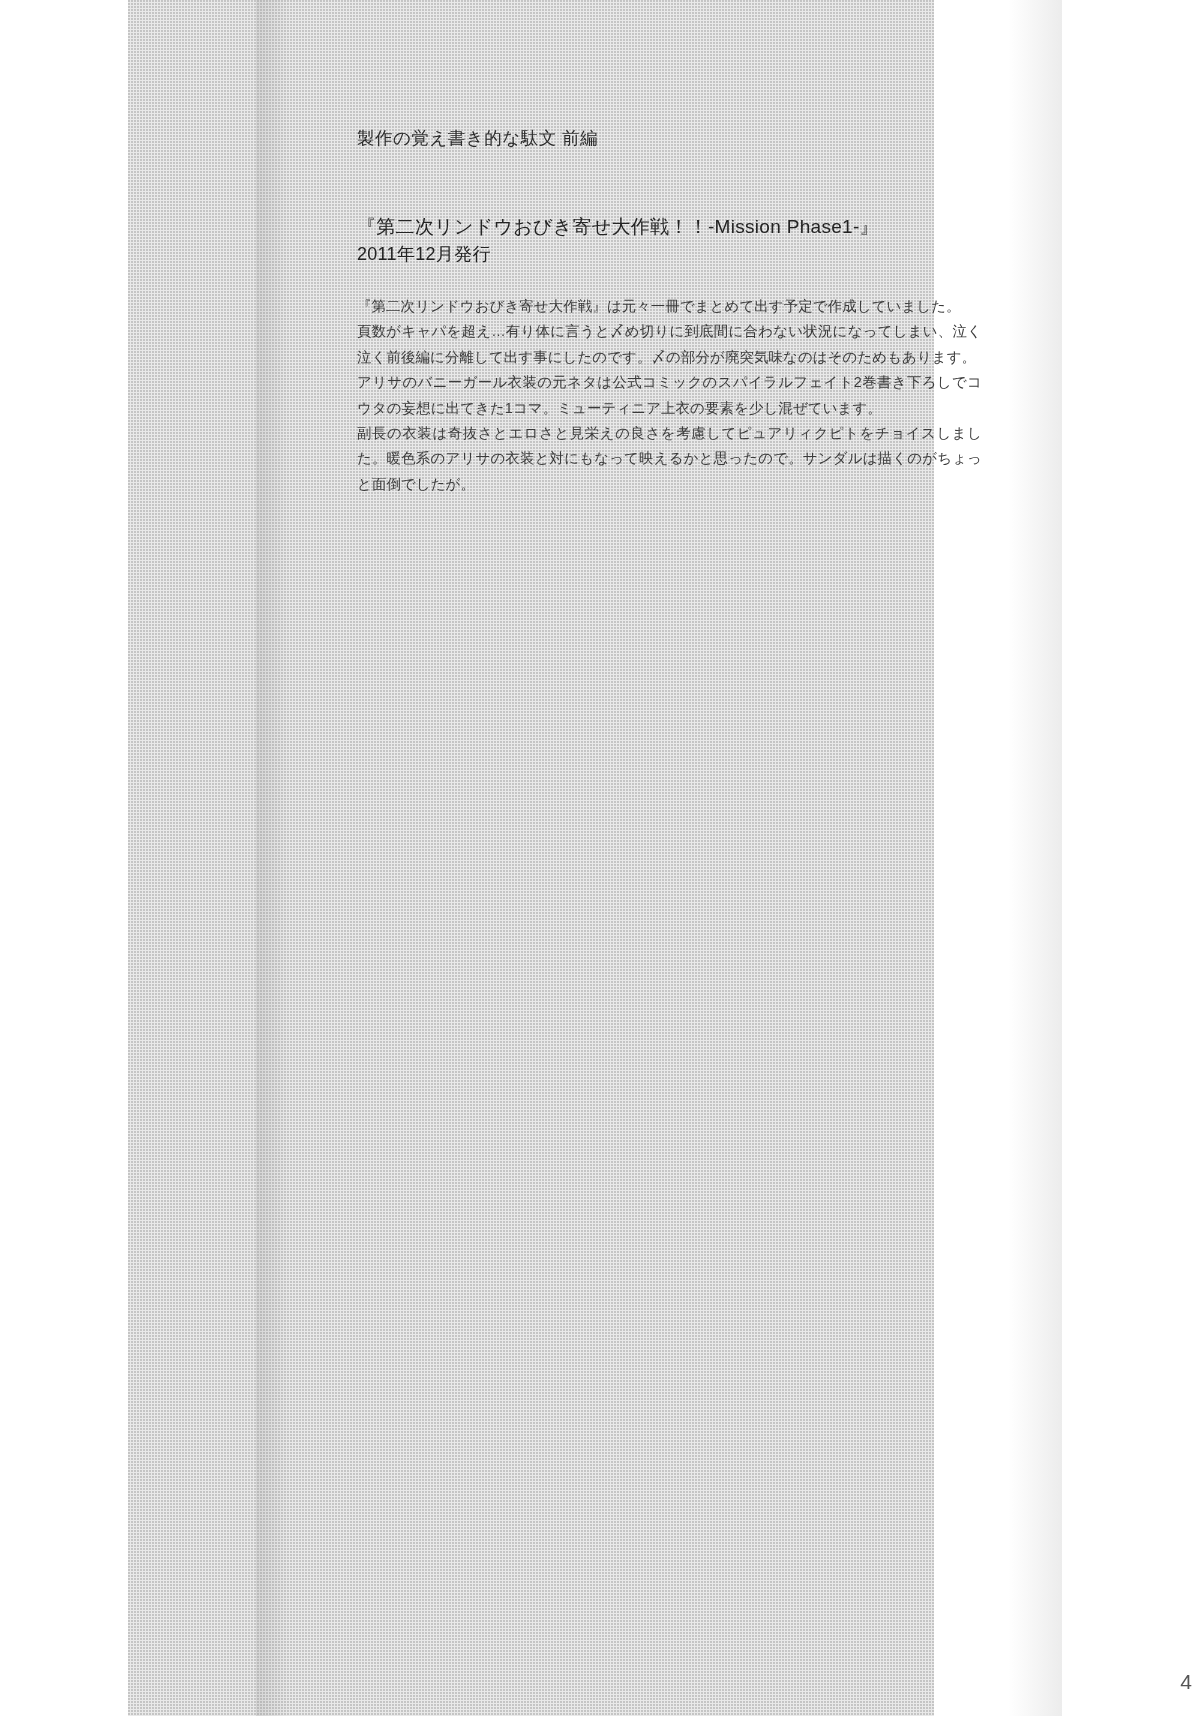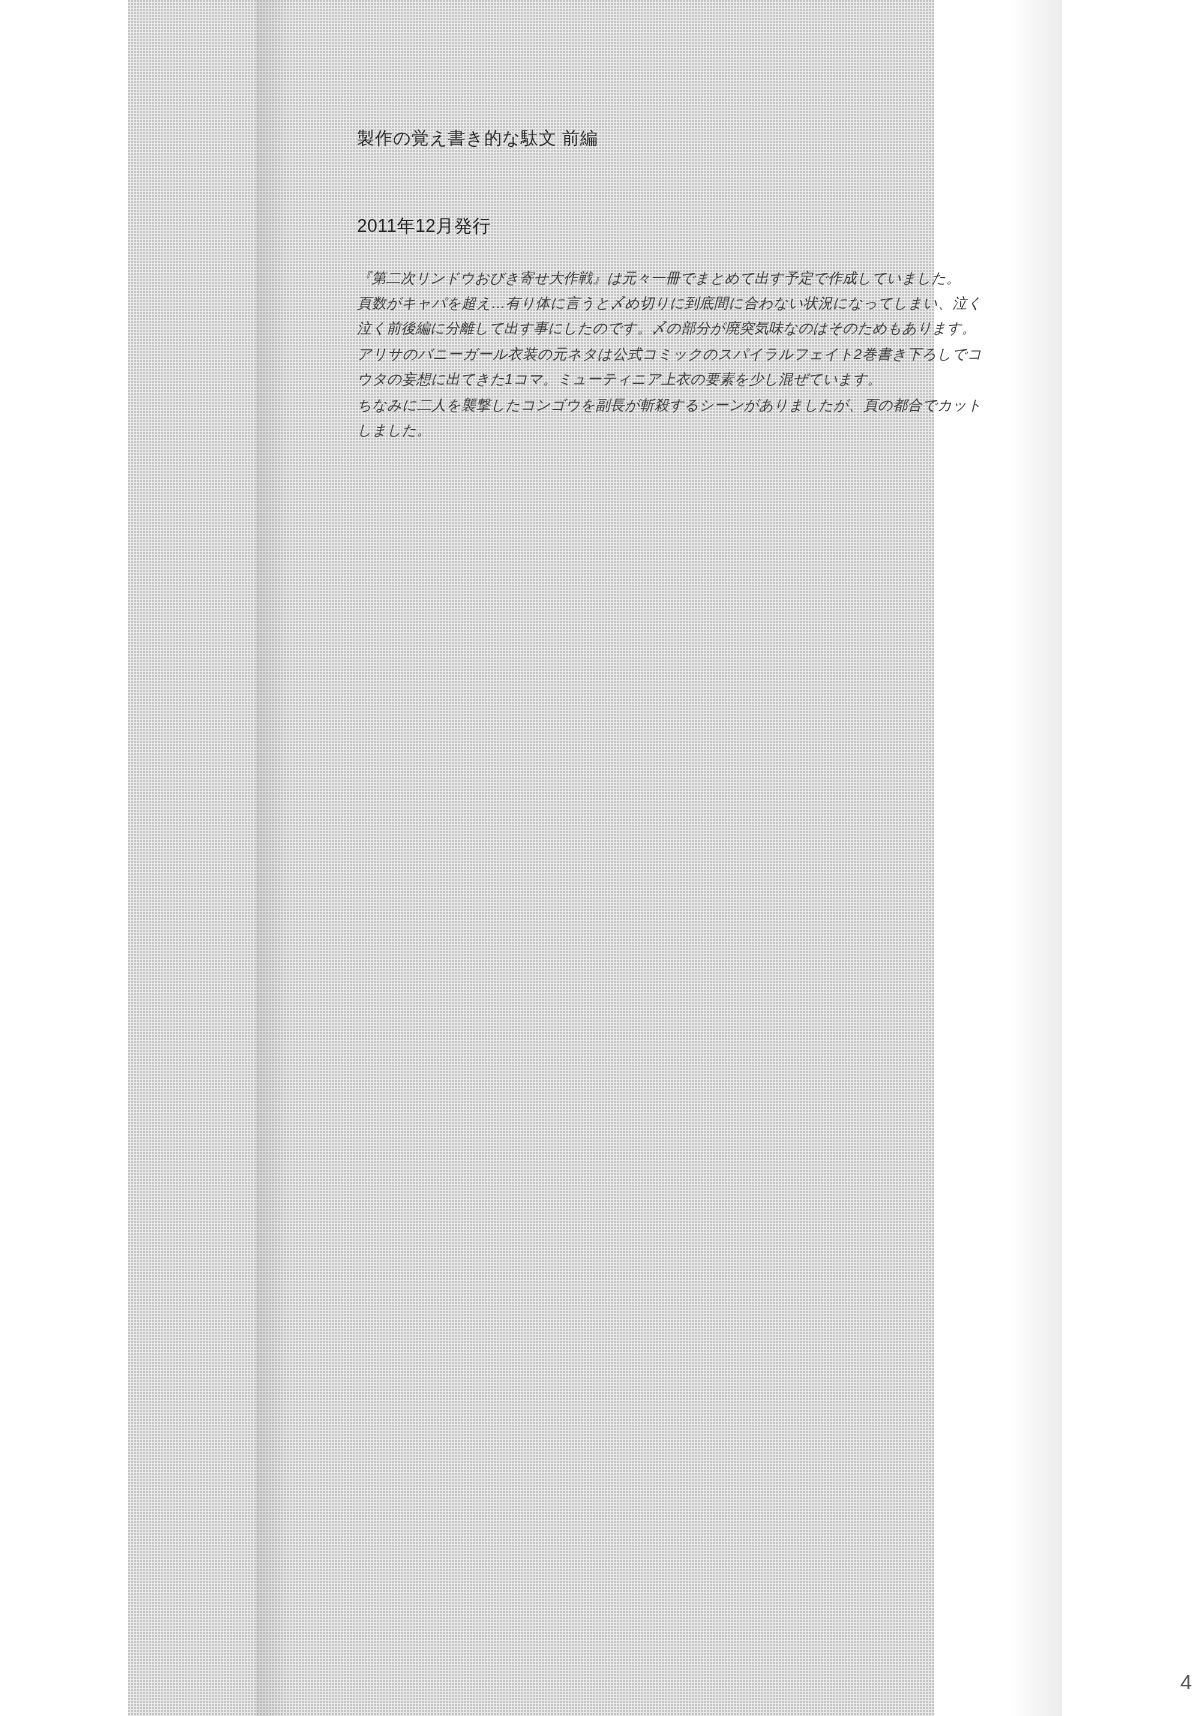--- a/index.html
+++ b/index.html
@@ -86,21 +86,20 @@
     margin-top: 26px;
     font-size: 14.4px;
     line-height: 25.4px;
     color: #3a3a3a;
     letter-spacing: 0.15px;
     text-align: justify;
     text-justify: inter-character;
   }
   .body-text p {
     margin: 0;
-    font-style: italic;
   }
 
   #page-number {
     position: absolute;
     right: 8px;
     bottom: 22px;
     font-size: 21px;
     color: #555;
     letter-spacing: 0;
   }
@@ -110,26 +109,27 @@
 
 <div id="page-scan">
   <div id="gutter-shade"></div>
   <div id="outer-shade"></div>
 
   <div id="text-block">
 
     <div class="heading">製作の覚え書き的な駄文 前編</div>
 
     <div class="title-group">
+      <div class="work-title">『第二次リンドウおびき寄せ大作戦！！-Mission Phase1-』</div>
       <div class="pub-date">2011年12月発行</div>
     </div>
 
     <div class="body-text">
       <p>『第二次リンドウおびき寄せ大作戦』は元々一冊でまとめて出す予定で作成していました。</p>
       <p>頁数がキャパを超え…有り体に言うと〆め切りに到底間に合わない状況になってしまい、泣く泣く前後編に分離して出す事にしたのです。〆の部分が廃突気味なのはそのためもあります。</p>
       <p>アリサのバニーガール衣装の元ネタは公式コミックのスパイラルフェイト2巻書き下ろしでコウタの妄想に出てきた1コマ。ミューティニア上衣の要素を少し混ぜています。</p>
-      <p>ちなみに二人を襲撃したコンゴウを副長が斬殺するシーンがありましたが、頁の都合でカットしました。</p>
+      <p>副長の衣装は奇抜さとエロさと見栄えの良さを考慮してピュアリィクピトをチョイスしました。暖色系のアリサの衣装と対にもなって映えるかと思ったので。サンダルは描くのがちょっと面倒でしたが。</p>
     </div>
 
   </div>
 </div>
 
 <div id="page-number">4</div>
 
 </body></html>

